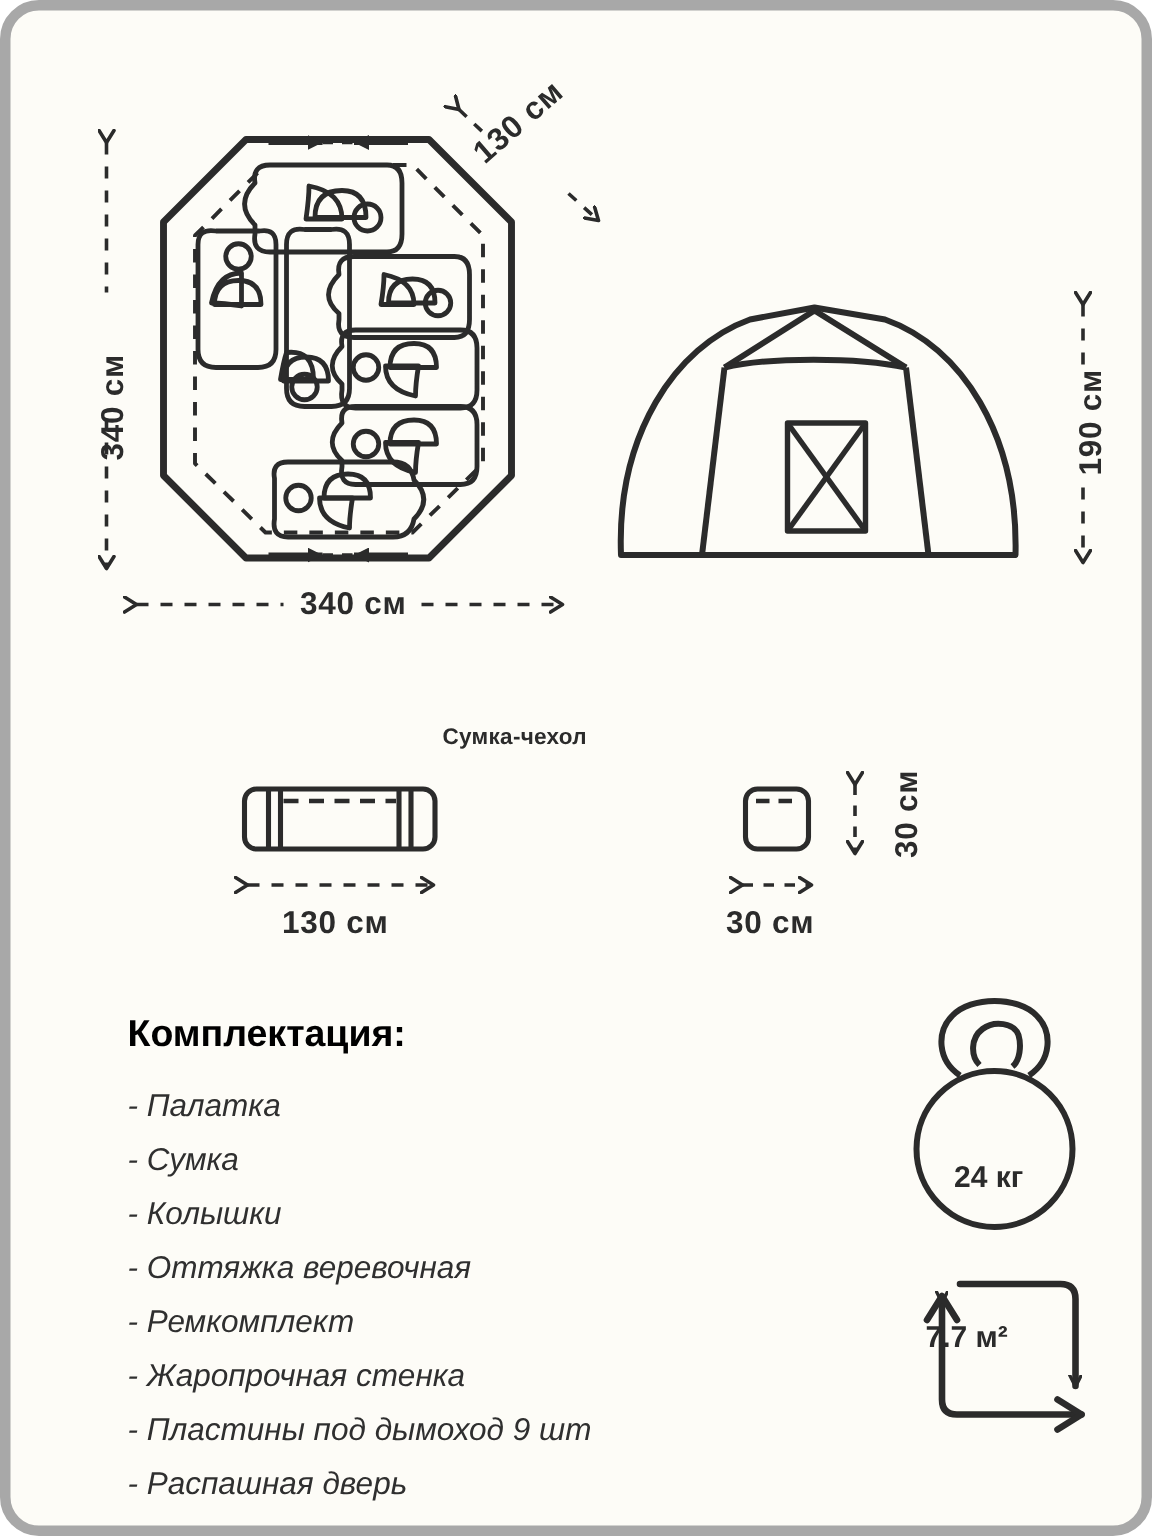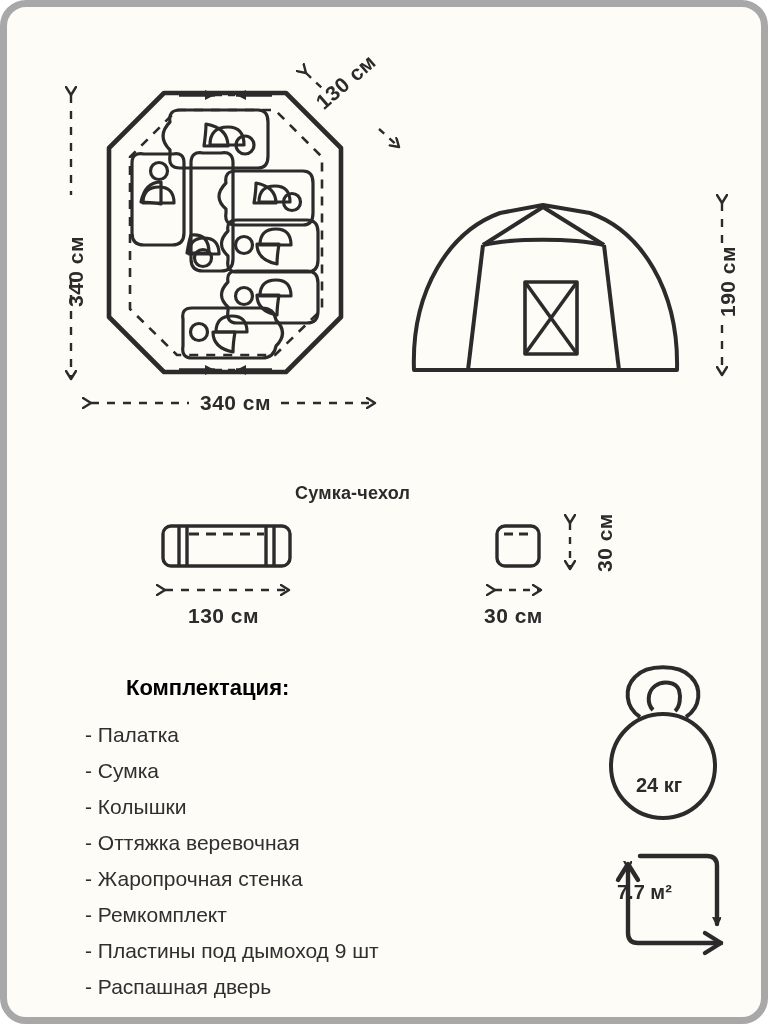--- a/index.html
+++ b/index.html
@@ -36,40 +36,39 @@
     color: #2b2b2b;
     white-space: nowrap;
     line-height: 1;
   }
   .dim-label {
     font-size: 21px;
     font-weight: bold;
     letter-spacing: .5px;
   }
   .section-title {
-    font-size: 18px;
+    font-size: 15px;
     font-weight: bold;
     letter-spacing: .2px;
   }
   .list-title {
-    font-size: 22px;
-    font-weight: bold;
-    margin-left: 41px;
+    font-size: 25px;
+    font-weight: bold;
   }
   .badge-txt {
     font-size: 20px;
     font-weight: bold;
     color: #2b2b2b;
   }
   .rot90 { transform: rotate(-90deg); transform-origin: left top; }
   .rotdiag { transform: rotate(-41deg); transform-origin: left top; }
 
   #spec-list { position: absolute; left: 78px; top: 668px; }
   #spec-list .list-title { position: static; display: block; margin-bottom: 22px; }
-  #spec-list ul { list-style: none; margin: 0; padding: 0; }
+  #spec-list ul { list-style: none; margin: 0; padding: 0; font-style: italic; }
   #spec-list li {
     position: static;
     display: block;
     font-size: 21px;
     color: #2f2f2f;
     margin-bottom: 12px;
   }
 </style>
 </head>
 <body>
@@ -268,22 +267,22 @@
 
   <div class="txt dim-label rot90" style="left:587px; top:565px;">30 см</div>
 
   <div id="spec-list">
     <span class="list-title">Комплектация:</span>
     <ul>
       <li>- Палатка</li>
       <li>- Сумка</li>
       <li>- Колышки</li>
       <li>- Оттяжка веревочная</li>
+      <li>- Ремкомплект</li>
       <li>- Жаропрочная стенка</li>
-      <li>- Ремкомплект</li>
       <li>- Пластины под дымоход 9 шт</li>
       <li>- Распашная дверь</li>
     </ul>
   </div>
 
   <div class="txt badge-txt" style="left:629px; top:750px;margin-top:18px;">24 кг</div>
 
   <div class="txt badge-txt" style="left:610px; top:875px;">7.7 м²</div>
 
 </div>

